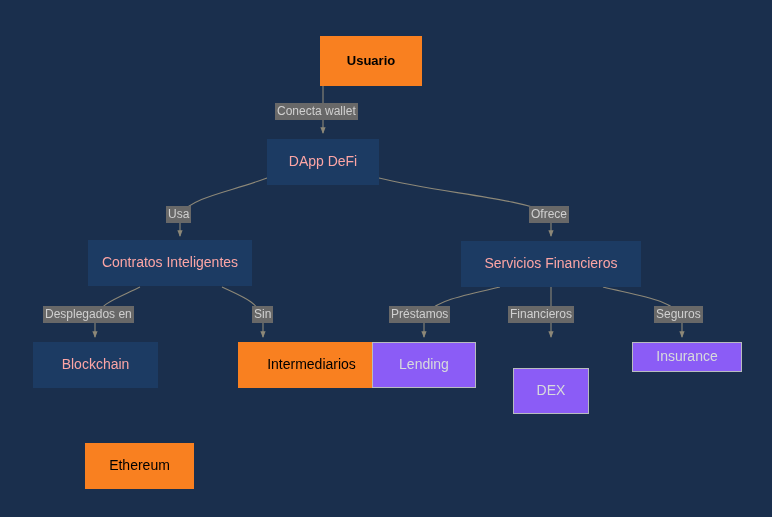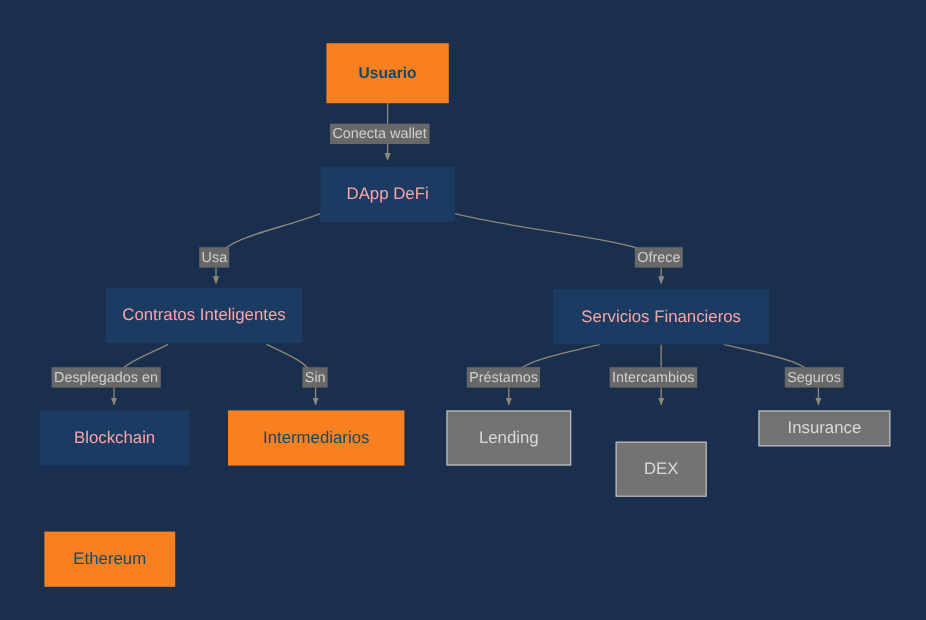--- a/index.html
+++ b/index.html
@@ -15,23 +15,23 @@
 
   .node{
     position:absolute;
     box-sizing:border-box;
     display:flex;align-items:center;justify-content:center;
     text-align:center;
     line-height:1.1;
     white-space:nowrap;
   }
   .node.blue{background:#1c3b63;color:#fca5a5;font-size:14px;}
-  .node.orange{background:#f98020;color:#0c4a6e;font-size:14px;}
+  .node.orange{background:#f98020;color:#000000;font-size:14px;margin-left:48px;}
   .node.orange.strong{font-weight:bold;font-size:13px;}
-  .node.dark{background:#737373;color:#d7dadc;font-size:14px;border:1px solid #b8bcbf;}
+  .node.dark{background:#8b5cf6;color:#d7dadc;font-size:14px;border:1px solid #b8bcbf;}
 
   .elabel{
     position:absolute;
     background:#686868;
     color:#d0d0d0;
     font-size:12px;
     line-height:17px;
     height:17px;
     padding:0 2px;
     box-sizing:border-box;
@@ -72,16 +72,16 @@
   <div class="node dark" style="left: 513px; top: 335px; width: 76px; height: 46px; margin-top: 33px;">DEX</div>
   <div class="node dark" style="left: 632px; top: 342px; width: 110px; height: 30px;">Insurance</div>
   <div class="node orange" style="left: 37px; top: 443px; width: 109px; height: 46px;">Ethereum</div>
 
   <div class="elabel" style="left: 275px; top: 103px;">Conecta wallet</div>
   <div class="elabel" style="left: 166px; top: 206px;">Usa</div>
   <div class="elabel" style="left: 529px; top: 206px;">Ofrece</div>
   <div class="elabel" style="left: 43px; top: 306px;">Desplegados en</div>
   <div class="elabel" style="left: 252px; top: 306px;">Sin</div>
   <div class="elabel" style="left: 389px; top: 306px;">Préstamos</div>
-  <div class="elabel" style="left: 508px; top: 306px;">Intercambios</div>
+  <div class="elabel" style="left: 508px; top: 306px;">Financieros</div>
   <div class="elabel" style="left: 654px; top: 306px;">Seguros</div>
 
 </div>
 
 </body></html>

